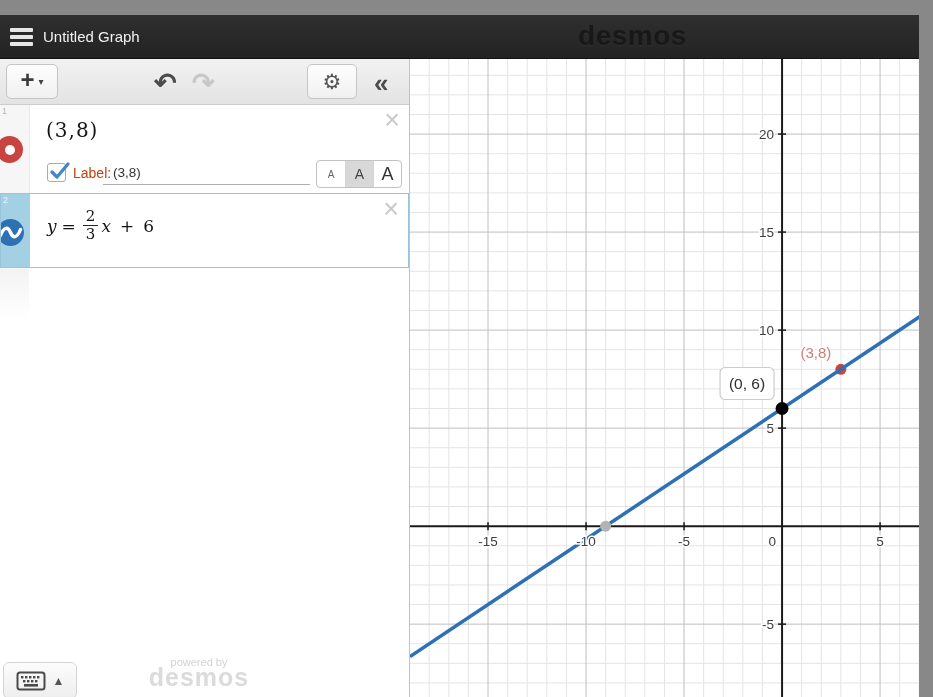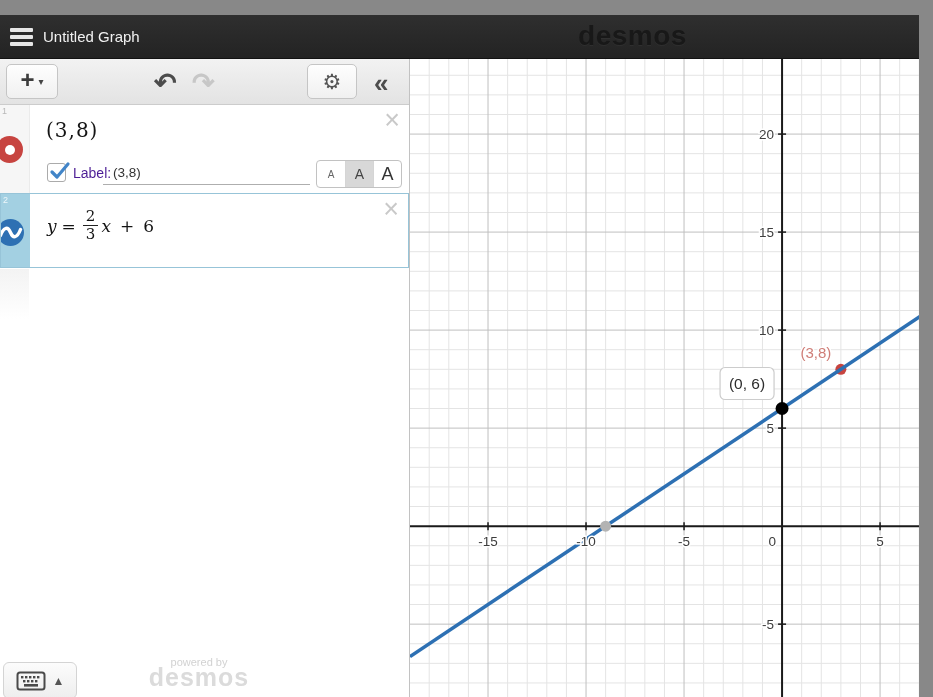--- a/index.html
+++ b/index.html
@@ -52,21 +52,21 @@
               border-radius:50%; background:#fff; }
   .wave-icon { position:absolute; left:-4px; top:25px; width:27px; height:27px; cursor:pointer; }
   .expr-text { position:absolute; left:46px; top:13px; font-family:"DejaVu Serif", serif;
                font-size:20px; color:#141414; letter-spacing:1px; }
   .close-x { position:absolute; right:9px; top:2px; font-size:27px; font-weight:300;
              color:#c9c9c9; cursor:pointer; line-height:1; }
   .label-row { position:absolute; left:0; top:55px; width:100%; height:30px; }
   .chk { position:absolute; left:47px; top:3px; width:19px; height:19px; background:#fff;
          border:1px solid #ababab; border-radius:3px; cursor:pointer; }
   .chk svg { position:absolute; left:1px; top:-3px; overflow:visible; }
-  .label-cap { position:absolute; left:73px; top:5px; font-size:14px; color:#4c1d95; }
+  .label-cap { position:absolute; left:73px; top:5px; font-size:14px; color:#c2410c; }
   .label-input { position:absolute; left:103px; top:1px; width:207px; height:24px;
          border:none; border-bottom:1px solid #aeaeae; font-size:13.5px; color:#333;
          padding-left:10px; background:transparent; font-family:"Liberation Sans",sans-serif; }
   .size-ctrl { position:absolute; right:7px; top:0px; display:flex; border:1px solid #c2c2c2;
          border-radius:4px; overflow:hidden; background:#fff; }
   .size-cell { width:28px; height:26px; display:flex; align-items:center; justify-content:center;
          color:#666; cursor:pointer; border-left:1px solid #d5d5d5; }
   .size-cell:first-child { border-left:none; }
   .size-s { font-size:10px; }
   .size-m { font-size:14px; background:#d8d8d8; color:#444; }

